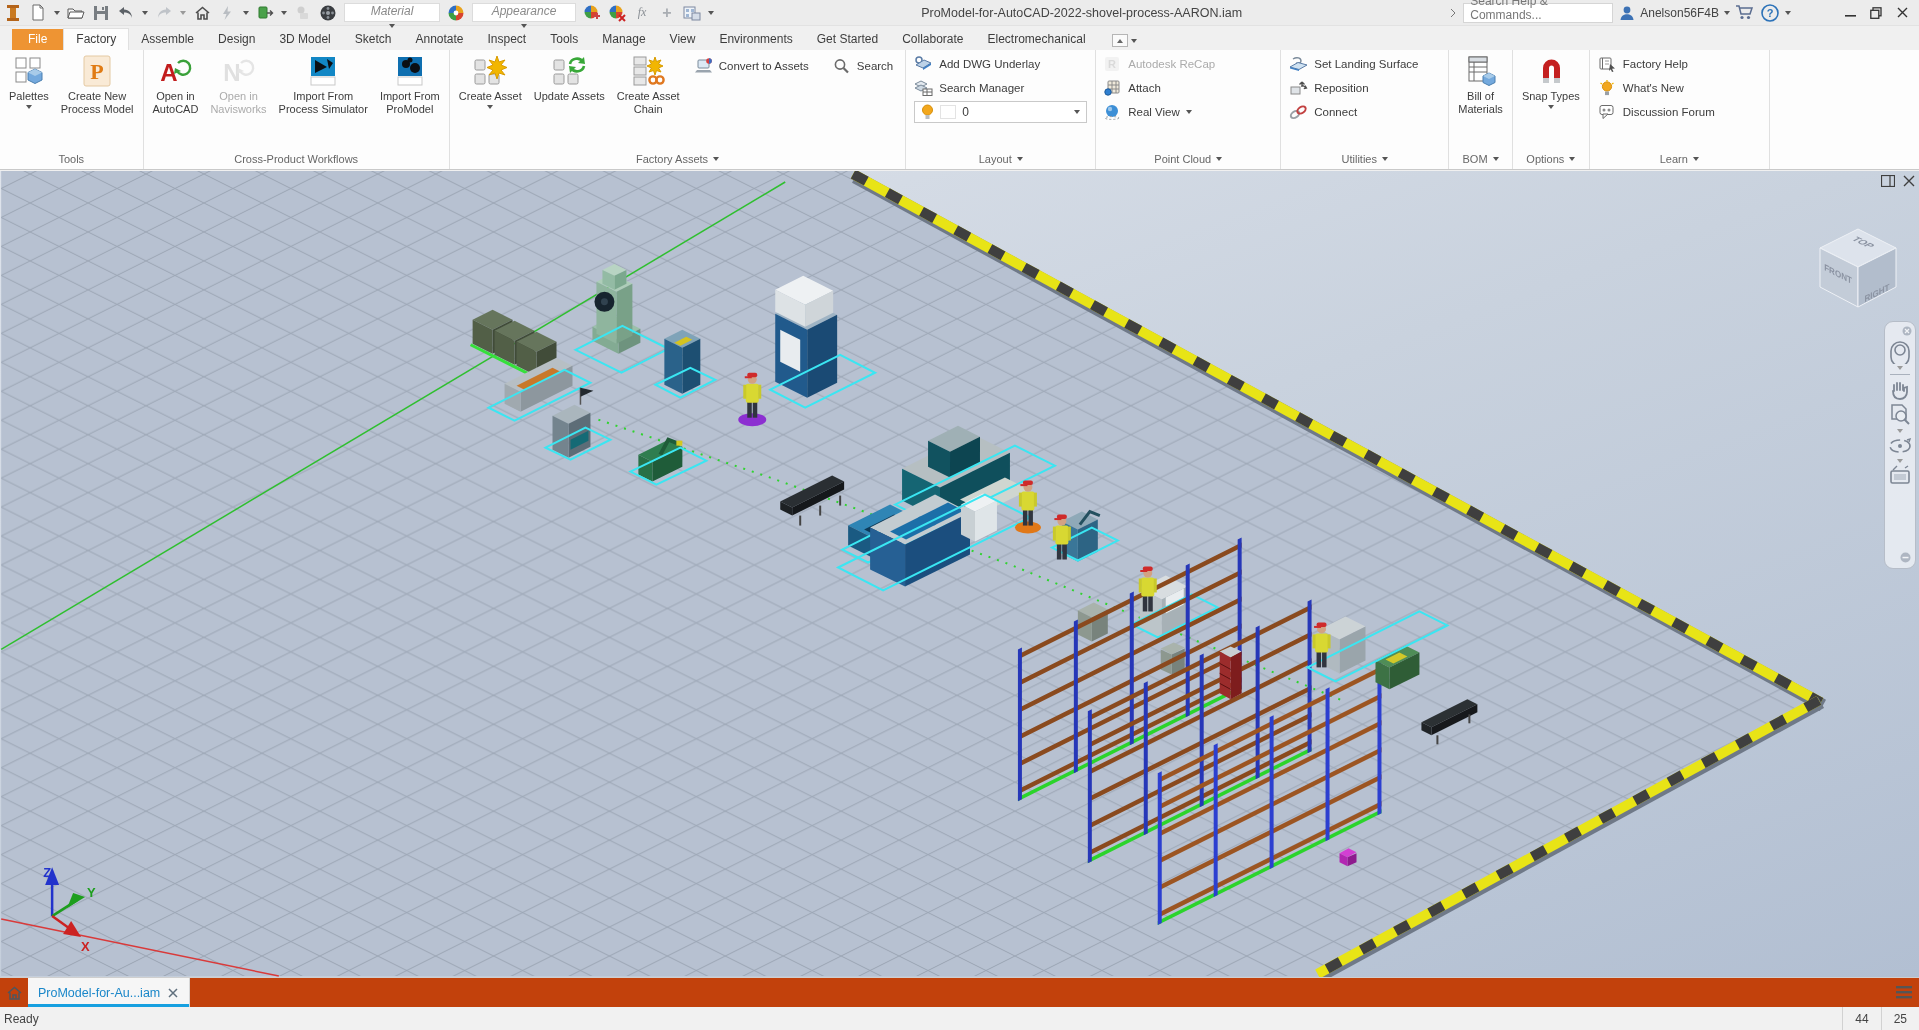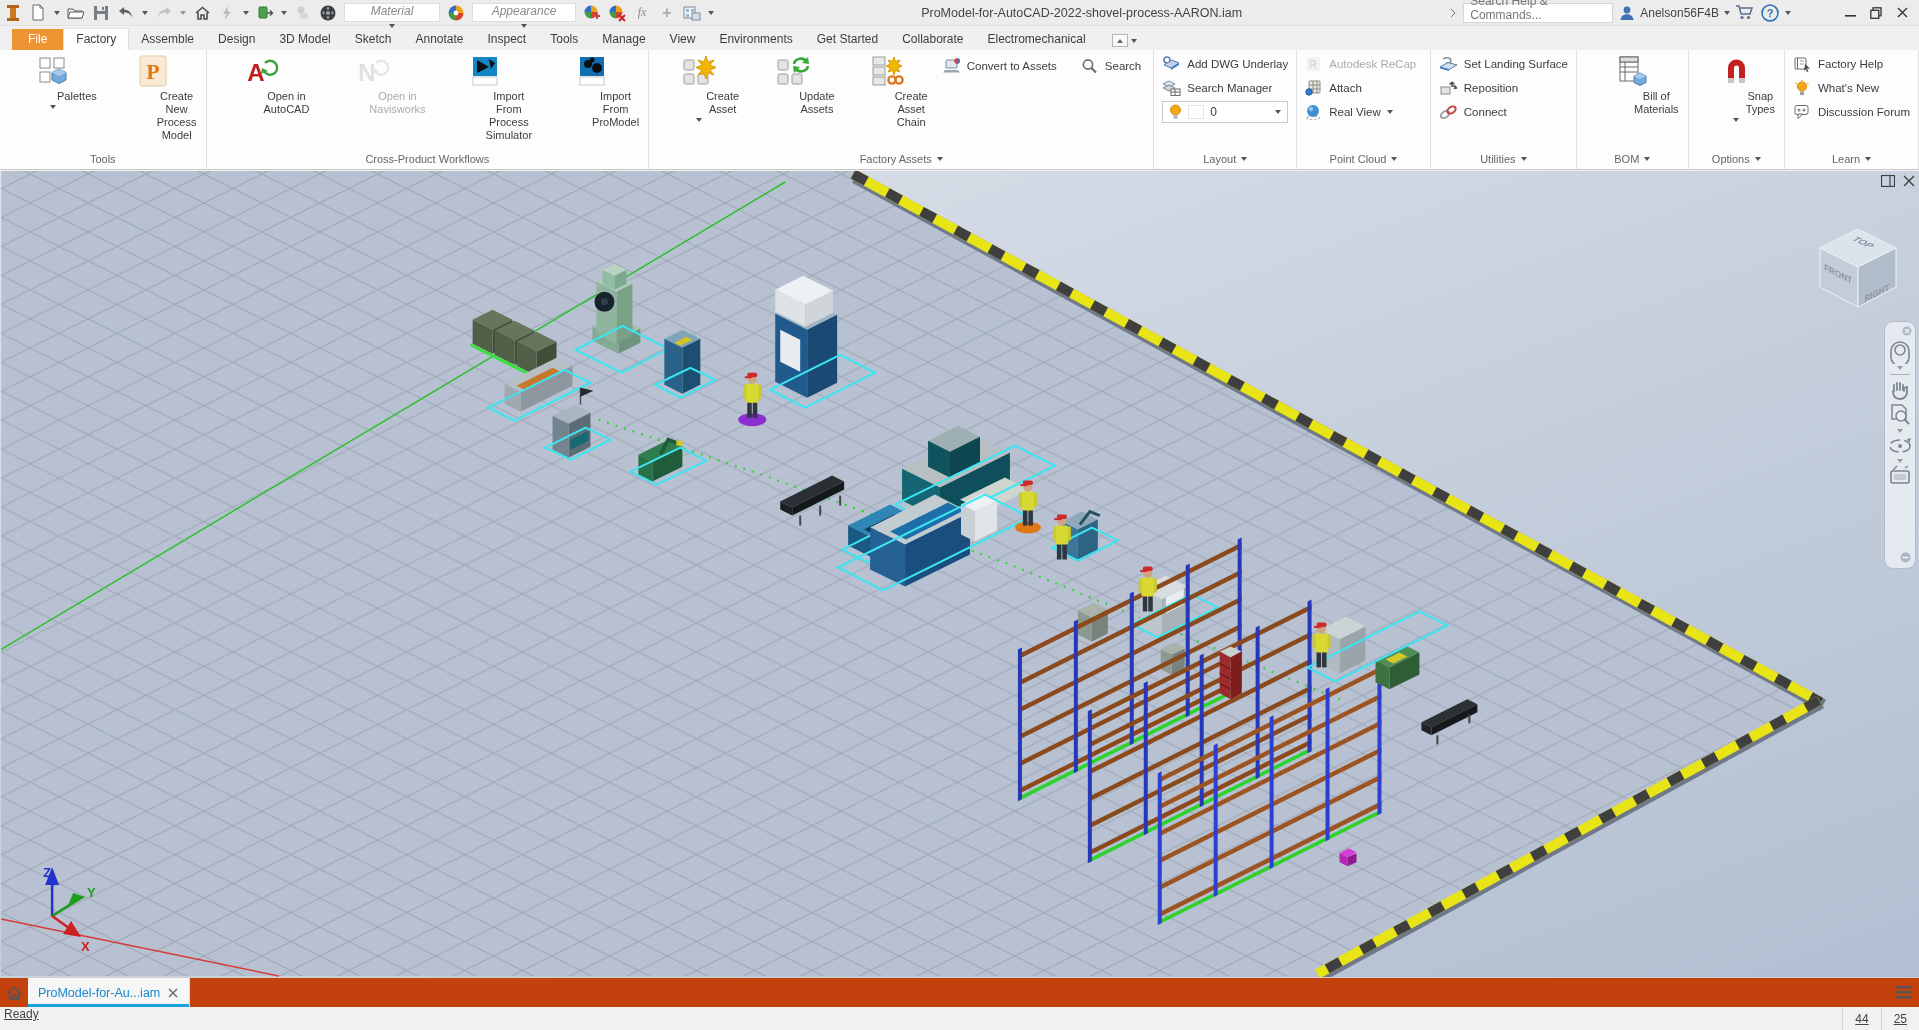--- a/index.html
+++ b/index.html
@@ -38,21 +38,21 @@
     border-bottom:4px solid #666; }
 
   
   .panelrow { height:120px; background:#fdfdfd; display:flex; border-bottom:1px solid #c9c9c9; }
   .panel { display:flex; flex-direction:column; border-right:1px solid #e0e0e0; }
   .pbody { flex:1; display:flex; align-items:flex-start; padding:2px 3px 0 3px; }
   .plabel { height:18px; font-size:11px; color:#666; display:flex; align-items:center;
     justify-content:center; gap:5px; padding-bottom:2px; }
   .bigbtn { display:flex; flex-direction:column; align-items:center; padding:3px 6px 0 6px;
     font-size:11px; line-height:1.18; text-align:center; color:#3c3c3c; }
-  .bigbtn .lbl { white-space:pre-line; margin-top:3px;margin-left:48px; }
+  .bigbtn .lbl { white-space:pre-line; margin-top:3px; }
   .bigbtn .caret { margin-top:2px; }
   .smallcol { display:flex; flex-direction:row; padding:2px 4px; gap:14px; }
   .smallbtn { display:flex; align-items:center; gap:6px; height:24px; padding:0 5px;
     font-size:11.5px; color:#3c3c3c; white-space:nowrap; }
   .dis { color:#ababab !important; }
   .dis svg { opacity:.45; filter:grayscale(1); }
   .layercombo { border:1px solid #c9c9c9; background:#fff; height:22px; display:flex;
     align-items:center; gap:6px; padding:0 6px; margin:1px 5px; }
   .swatch { width:16px; height:14px; background:#fff; border:1px solid #e3e3e3; }
 
@@ -75,21 +75,21 @@
   .homebtn { width:28px; display:flex; align-items:center; justify-content:center; }
   .doctab { width:162px; background:#f6f6f6; display:flex; align-items:center; gap:8px;
     padding:0 10px; border-right:1px solid #d7d7d7; position:relative; }
   .doctab .nm { color:#1a87c9; font-size:12.5px; }
   .doctab .x { color:#5f6f7d; font-size:13px; }
   .doctab::after { content:""; position:absolute; left:0; right:0; bottom:0; height:3px; background:#17a0e0; }
   .tablist-btn { margin-left:auto; width:30px; display:flex; align-items:center; justify-content:center; }
 
   
   .statusbar { position:absolute; top:1007px; left:0; width:1919px; height:23px; background:#f1f1f1;
-    display:flex; font-size:12px; color:#444;text-decoration:underline; }
+    display:flex; align-items:center; font-size:12px; color:#444; }
   .statusbar .ready { padding-left:4px; flex:1; }
   .statusbar .cell { border-left:1px solid #d2d2d2; padding:0 12px; height:100%;
     display:flex; align-items:center; }
 </style>
 </head>
 <body>
 
 <div class="titlebar">
   <div class="qat">
     <span class="qicon">

